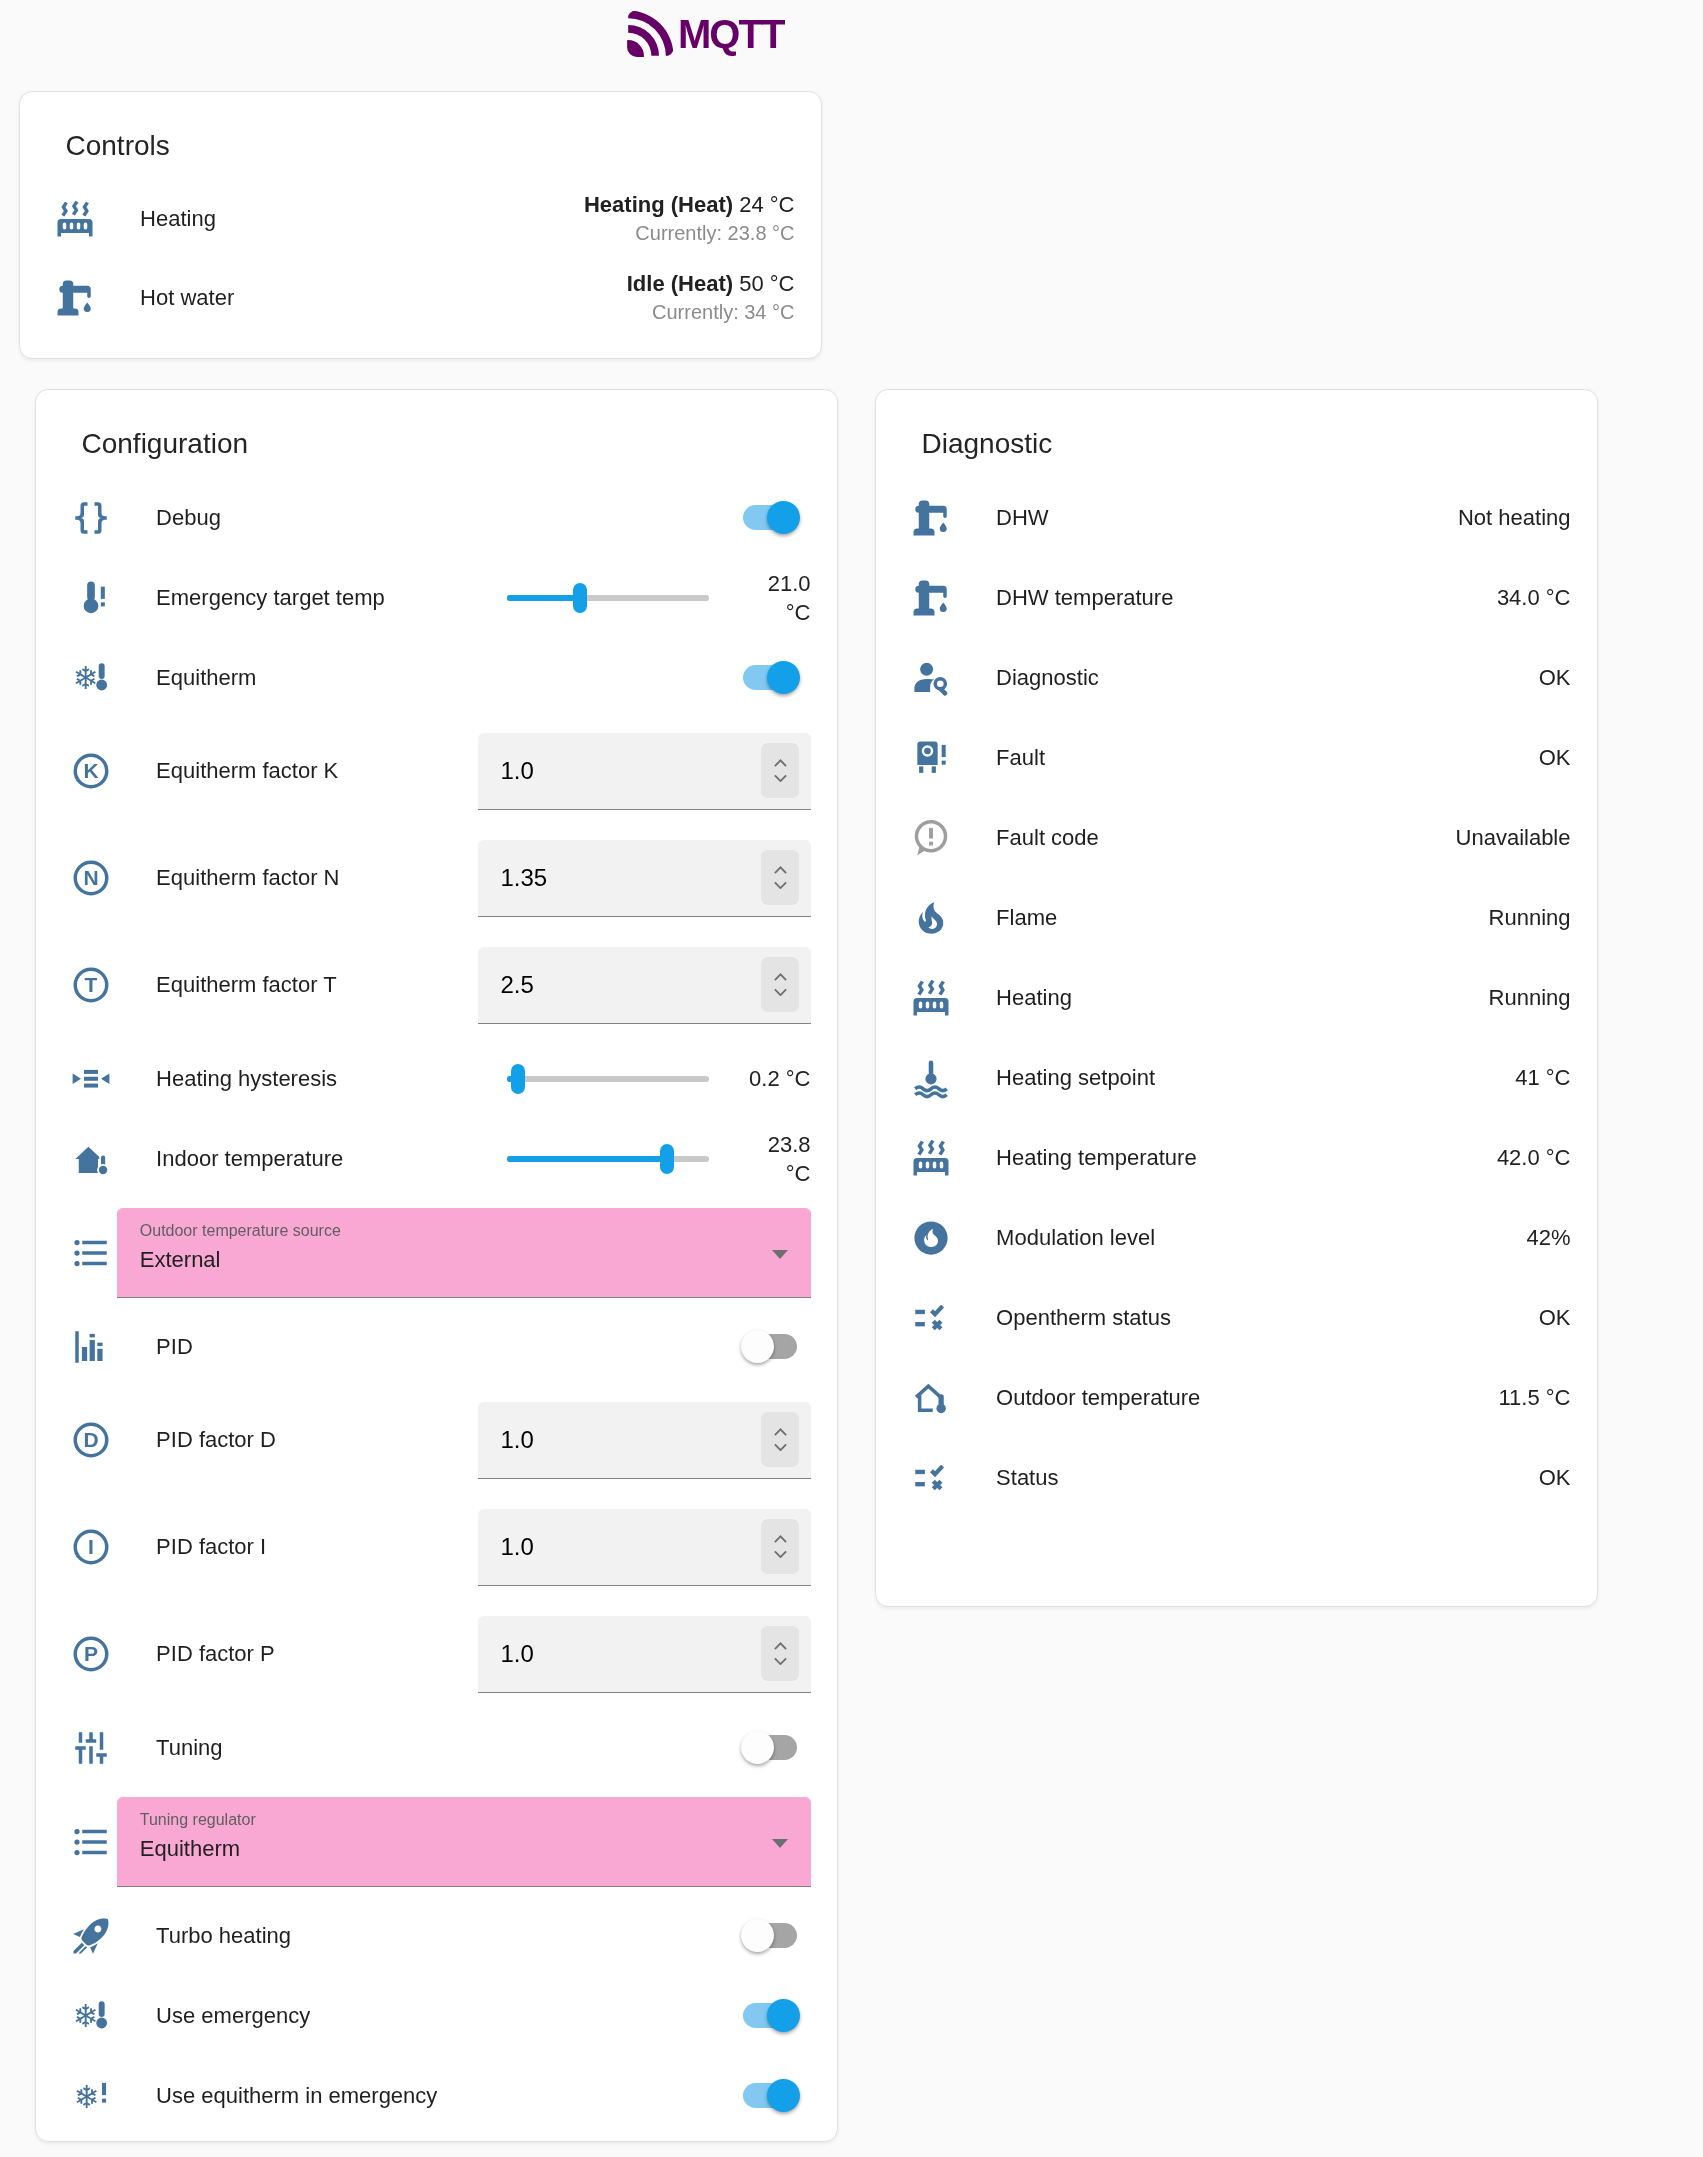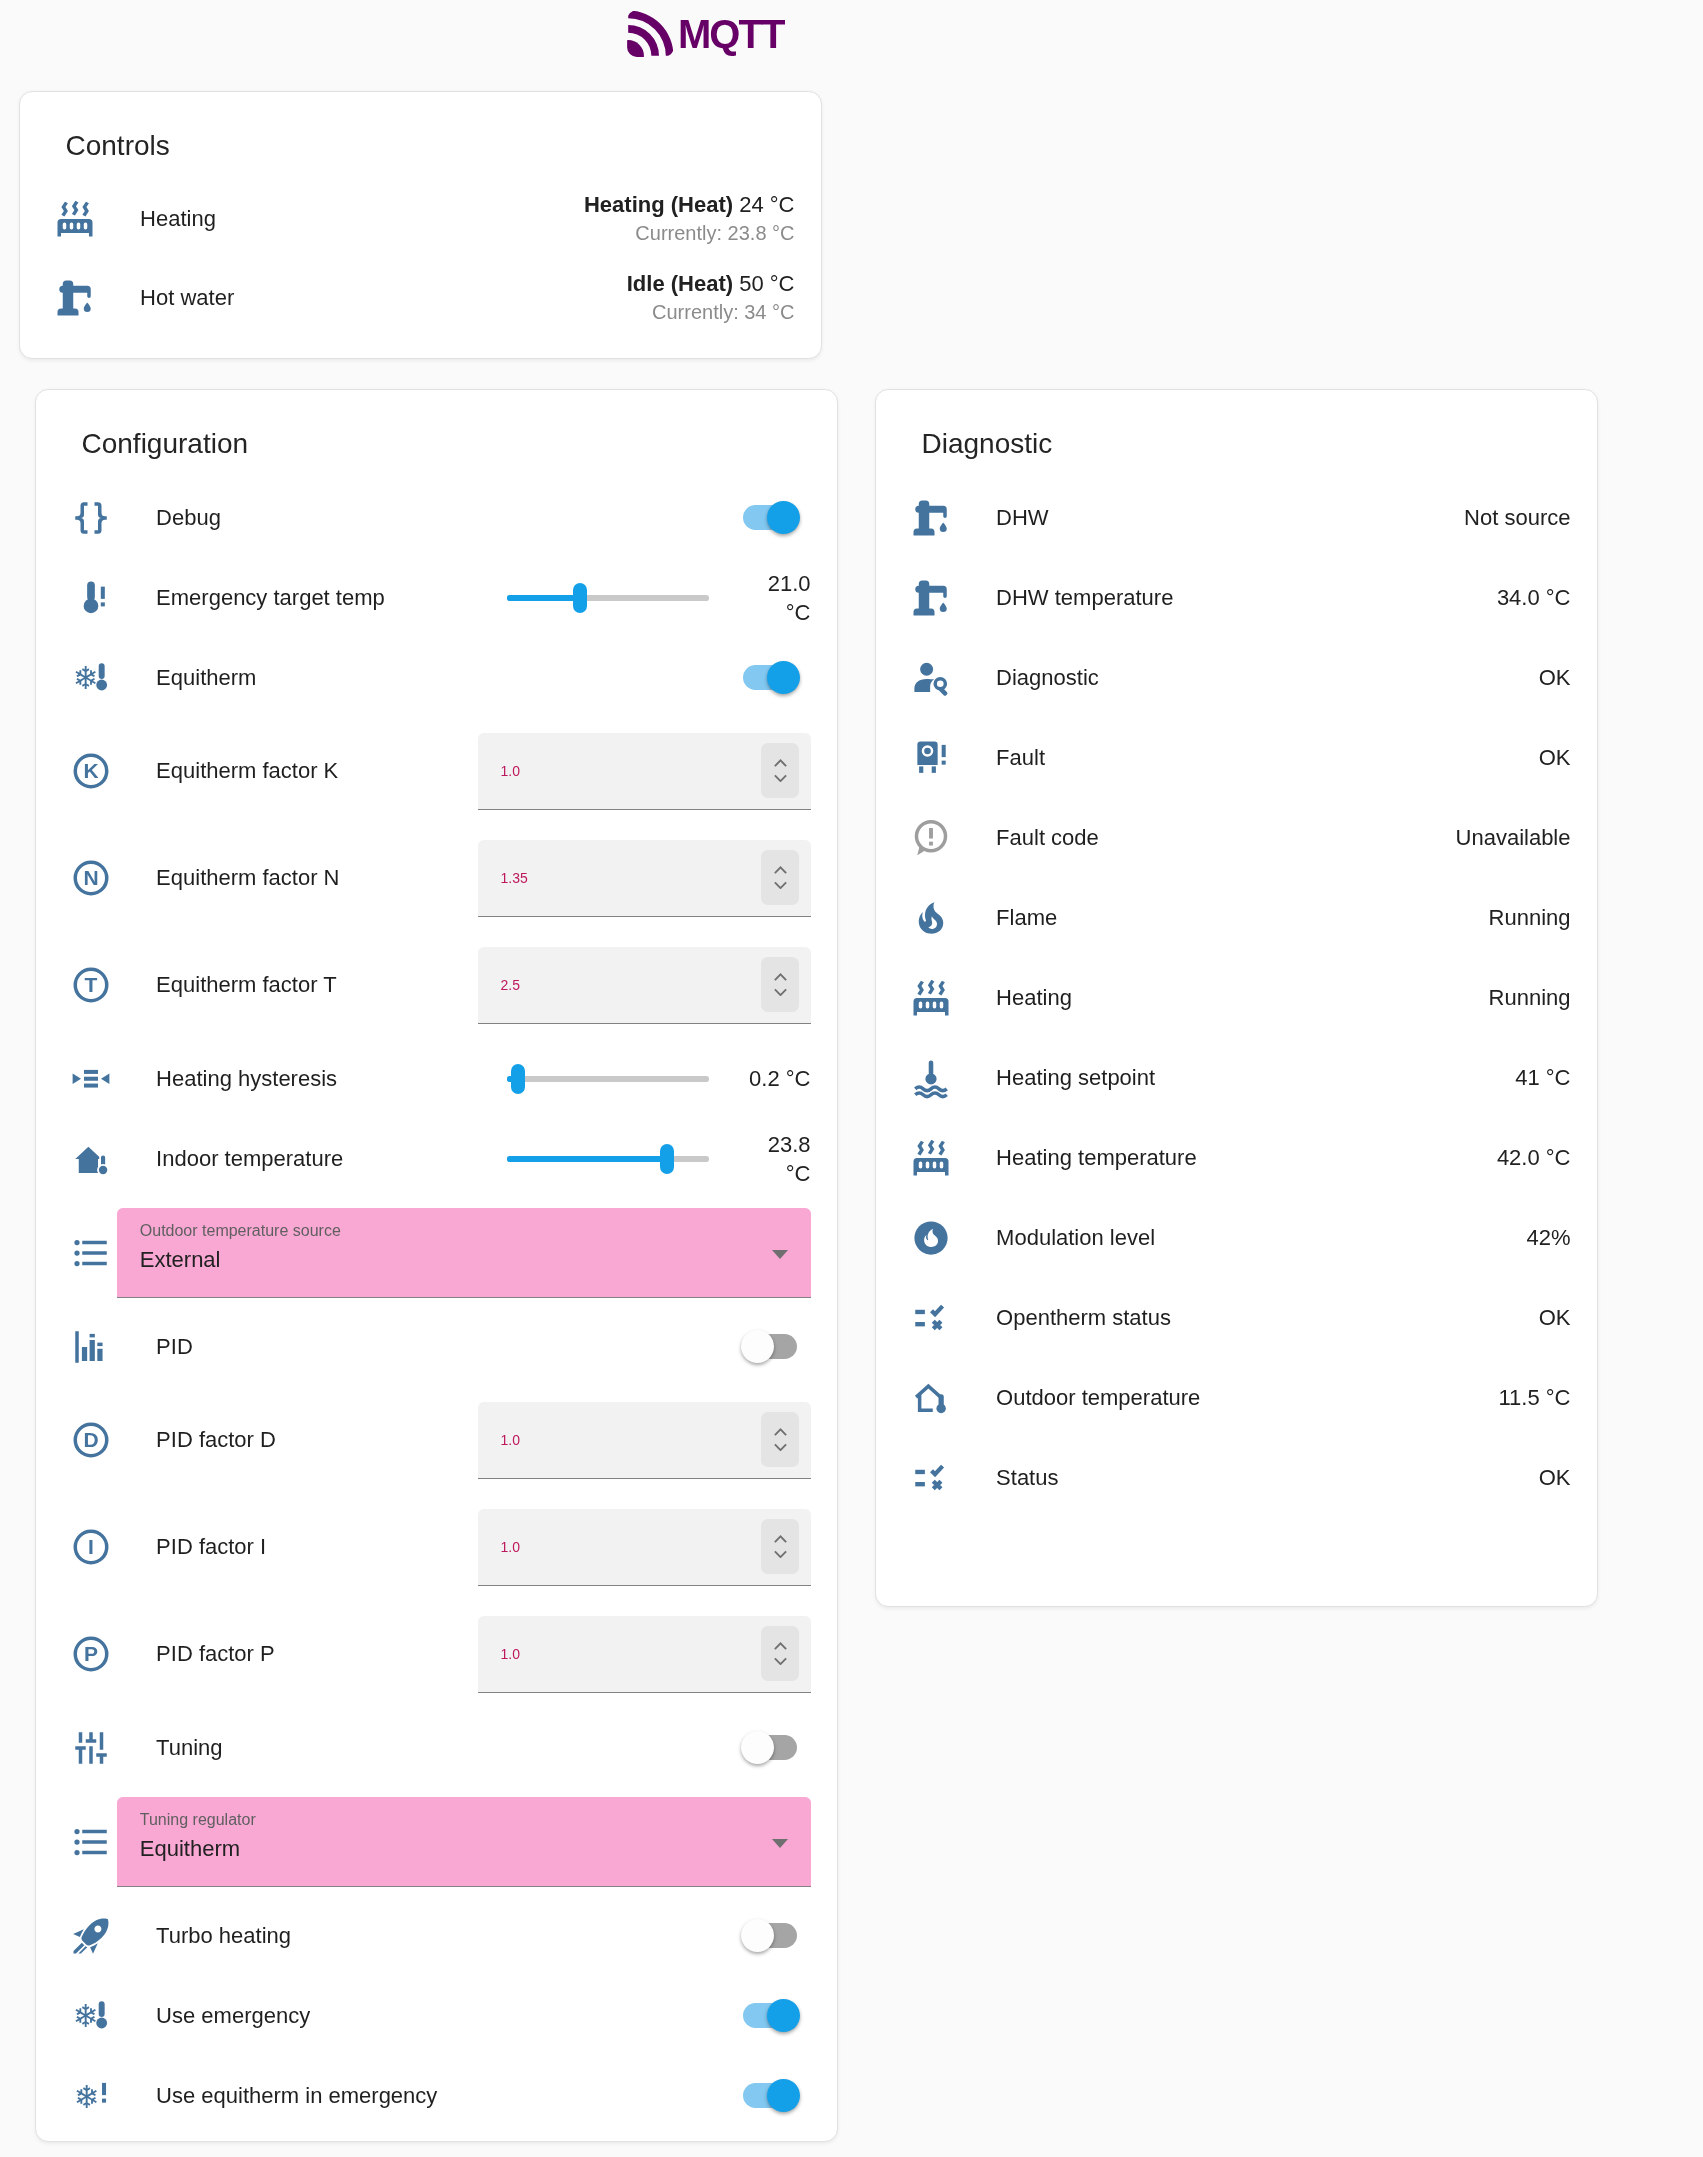--- a/index.html
+++ b/index.html
@@ -47,21 +47,21 @@
   .slider { position:relative; width:202px; height:32px; cursor:pointer; }
   .slider .track  { position:absolute; left:0; right:0; top:13.2px; height:5.7px; border-radius:2.8px; background:#c9c9c9; }
   .slider .active { position:absolute; left:0; top:13.2px; height:5.7px; border-radius:2.8px; background:#14a0e8; }
   .slider .thumb  { position:absolute; top:0.9px; width:14px; height:30px; border-radius:7.6px; background:#14a0e8; }
   .slider-value { width:90px; margin-left:11.4px; text-align:right; font-size:22px; line-height:29px; color:#212121; }
 
   
   .numbox { margin-left:auto; width:333px; height:77px; background:#f2f2f2;
             border-radius:5.7px 5.7px 0 0; border-bottom:0.9px solid #828282;
             display:flex; align-items:center; padding:0 11.4px 0 23px; cursor:text; }
-  .numbox .value { flex:1; font-size:14px; color:#be185d; }
+  .numbox .value { flex:1; font-size:24px; color:#000000; }
   .stepper { width:38px; height:55px; background:#e4e4e4; border-radius:6.6px;
              display:flex; flex-direction:column; align-items:center; justify-content:center;
              gap:6.6px; cursor:pointer; }
   .stepper svg { width:15px; height:8.5px; stroke:#6f6f6f; stroke-width:2; fill:none; }
 
   
   .selbox { flex:1; margin-left:4.7px; height:90px; background:#f9a8d4;
             border-radius:5.7px 5.7px 0 0; border-bottom:0.9px solid #828282;
             padding:14px 23px 0 23px; position:relative; cursor:pointer; }
   .sel-label { font-size:16px; color:#5f5f5f; }
@@ -457,21 +457,21 @@
 <div class="card" id="diag-card">
   <div class="card-title">Diagnostic</div>
   <div id="diag-rows">
       <div class="row diag-row">
         <span class="icon-box">
           <svg viewBox="0 0 24 24">
             <path fill="currentColor" d="M19 14.5C19 14.5 21 16.67 21 18A2 2 0 0 1 19 20A2 2 0 0 1 17 18C17 16.67 19 14.5 19 14.5M5 18V9A2 2 0 0 1 3 7A2 2 0 0 1 5 5V4A2 2 0 0 1 7 2H9A2 2 0 0 1 11 4V5H19A2 2 0 0 1 21 7V11A1 1 0 0 1 20 12A1 1 0 0 1 19 11V9H11V18H12A2 2 0 0 1 14 20V22H2V20A2 2 0 0 1 4 18H5Z"></path>
           </svg>
         </span>
         <div class="row-label">DHW</div>
-        <div class="diag-value">Not source</div>
+        <div class="diag-value">Not heating</div>
       </div>
       <div class="row diag-row">
         <span class="icon-box">
           <svg viewBox="0 0 24 24">
             <path fill="currentColor" d="M19 14.5C19 14.5 21 16.67 21 18A2 2 0 0 1 19 20A2 2 0 0 1 17 18C17 16.67 19 14.5 19 14.5M5 18V9A2 2 0 0 1 3 7A2 2 0 0 1 5 5V4A2 2 0 0 1 7 2H9A2 2 0 0 1 11 4V5H19A2 2 0 0 1 21 7V11A1 1 0 0 1 20 12A1 1 0 0 1 19 11V9H11V18H12A2 2 0 0 1 14 20V22H2V20A2 2 0 0 1 4 18H5Z"></path>
           </svg>
         </span>
         <div class="row-label">DHW temperature</div>
         <div class="diag-value">34.0 °C</div>
       </div>

